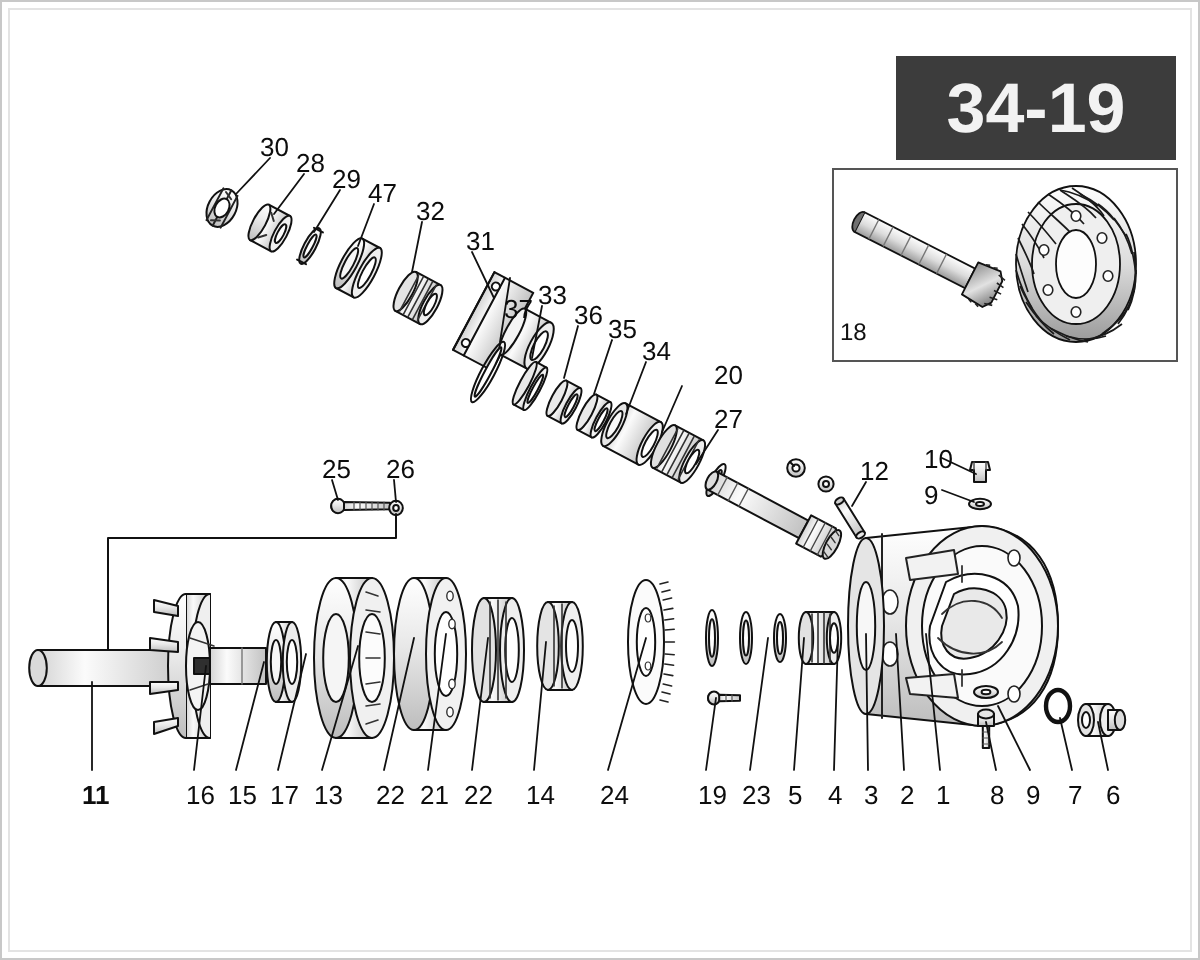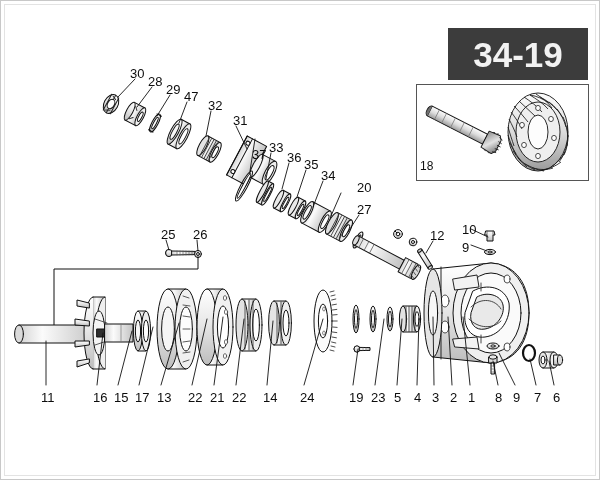--- a/index.html
+++ b/index.html
@@ -552,21 +552,21 @@
       <div class="cn" title="spacer ring" style="left: 286px; top: 150px;">36</div>
       <div class="cn" title="collapsible spacer" style="left: 303px; top: 157px;">35</div>
       <div class="cn" title="sleeve" style="left: 320px; top: 168px;">34</div>
       <div class="cn" title="taper roller bearing" style="left: 356px; top: 180px;">20</div>
       <div class="cn" title="thrust washer" style="left: 356px; top: 202px; text-align: right;">27</div>
       <div class="cn" title="roll pin" style="left: 429px; top: 228px;">12</div>
       <div class="cn" title="breather valve" style="left: 437px; top: 222px; margin-left: 24px;">10</div>
       <div class="cn" title="sealing washer" style="left: 461px; top: 240px;">9</div>
       <div class="cn" title="hub bolt" style="left: 160px; top: 227px;">25</div>
       <div class="cn" title="lock washer" style="left: 192px; top: 227px;">26</div>
-      <div class="cn" title="axle shaft" style="left: 40px; top: 390px;">11</div>
+      <div class="cn" title="axle shaft" style="left: 40px; top: 390px; font-weight: bold;">11</div>
       <div class="cn" title="wheel hub flange" style="left: 92px; top: 390px;">16</div>
       <div class="cn" title="hub seal" style="left: 113px; top: 390px;">15</div>
       <div class="cn" title="brake drum" style="left: 134px; top: 390px;">17</div>
       <div class="cn" title="hub carrier" style="left: 156px; top: 390px;">13</div>
       <div class="cn" title="bearing cup" style="left: 187px; top: 390px;">22</div>
       <div class="cn" title="bearing cone" style="left: 209px; top: 390px;">21</div>
       <div class="cn" title="bearing cup" style="left: 231px; top: 390px;">22</div>
       <div class="cn" title="taper roller bearing" style="left: 262px; top: 390px;">14</div>
       <div class="cn" title="abs reluctor ring" style="left: 299px; top: 390px;">24</div>
       <div class="cn" title="retaining bolt" style="left: 348px; top: 390px;">19</div>

